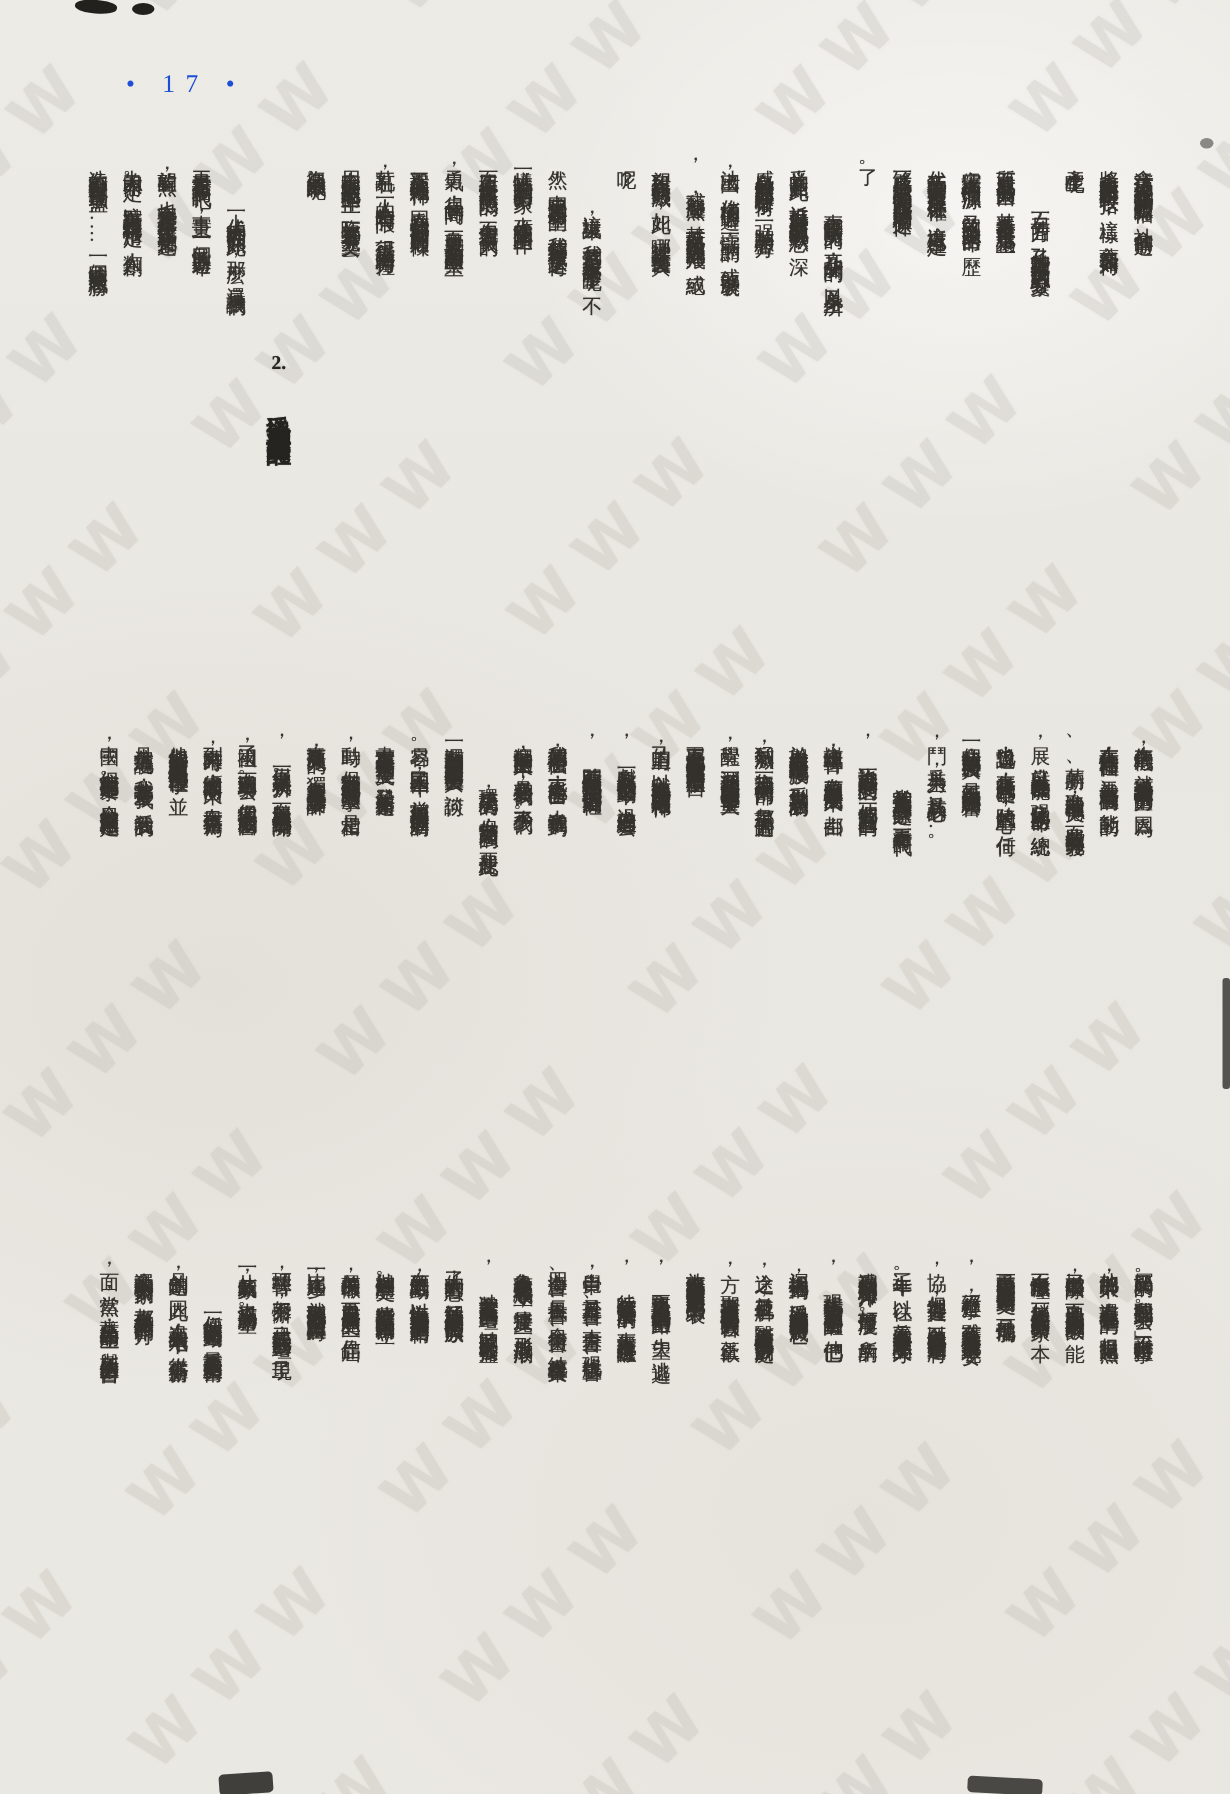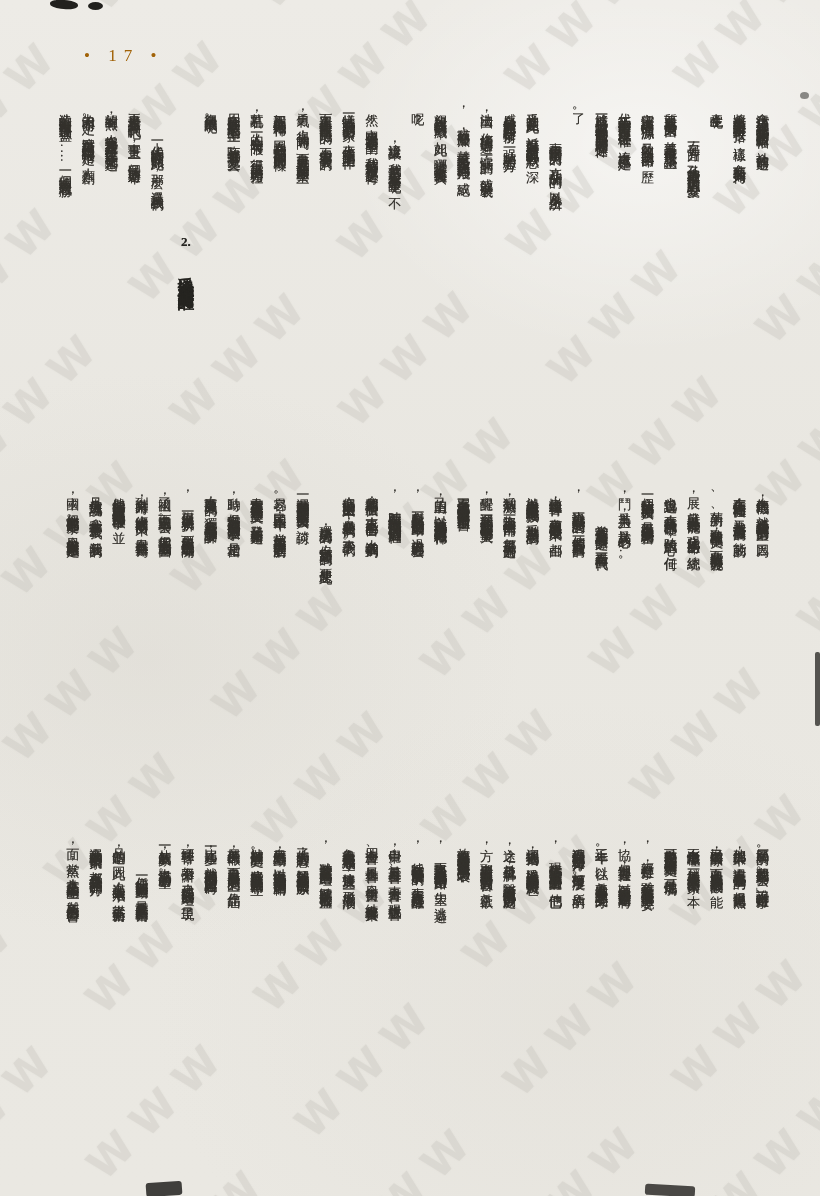--- a/index.html
+++ b/index.html
@@ -22,21 +22,21 @@
     position:absolute;left:-450px;top:-350px;width:1750px;height:1900px;
     transform:rotate(-45deg);
     font-family:"DejaVu Sans", sans-serif;font-weight:bold;
     font-size:42px;line-height:118px;letter-spacing:14px;
     color:#bdbab3;opacity:.30;
     word-break:break-all;overflow:hidden;pointer-events:none;
     text-shadow:0 0 2px rgba(189,186,179,.6);
   }
   .page-number{
     position:absolute;left:84px;top:46px;
-    font-size:17px;letter-spacing:7px;color:#a16207;
+    font-size:17px;letter-spacing:7px;color:#1d4ed8;
     font-family:"Liberation Serif", serif;
   }
   .band{
     position:absolute;left:45px;width:724px;
     writing-mode:vertical-rl;text-orientation:mixed;
     color:#34322d;
     text-shadow:0 0 .5px rgba(52,50,45,.55);
   }
   #band-0{top:103px;height:356px;font-size:13.2px;letter-spacing:1.5px;}
   #band-1{top:487px;height:320px;font-size:13.2px;letter-spacing:1.0px;}

